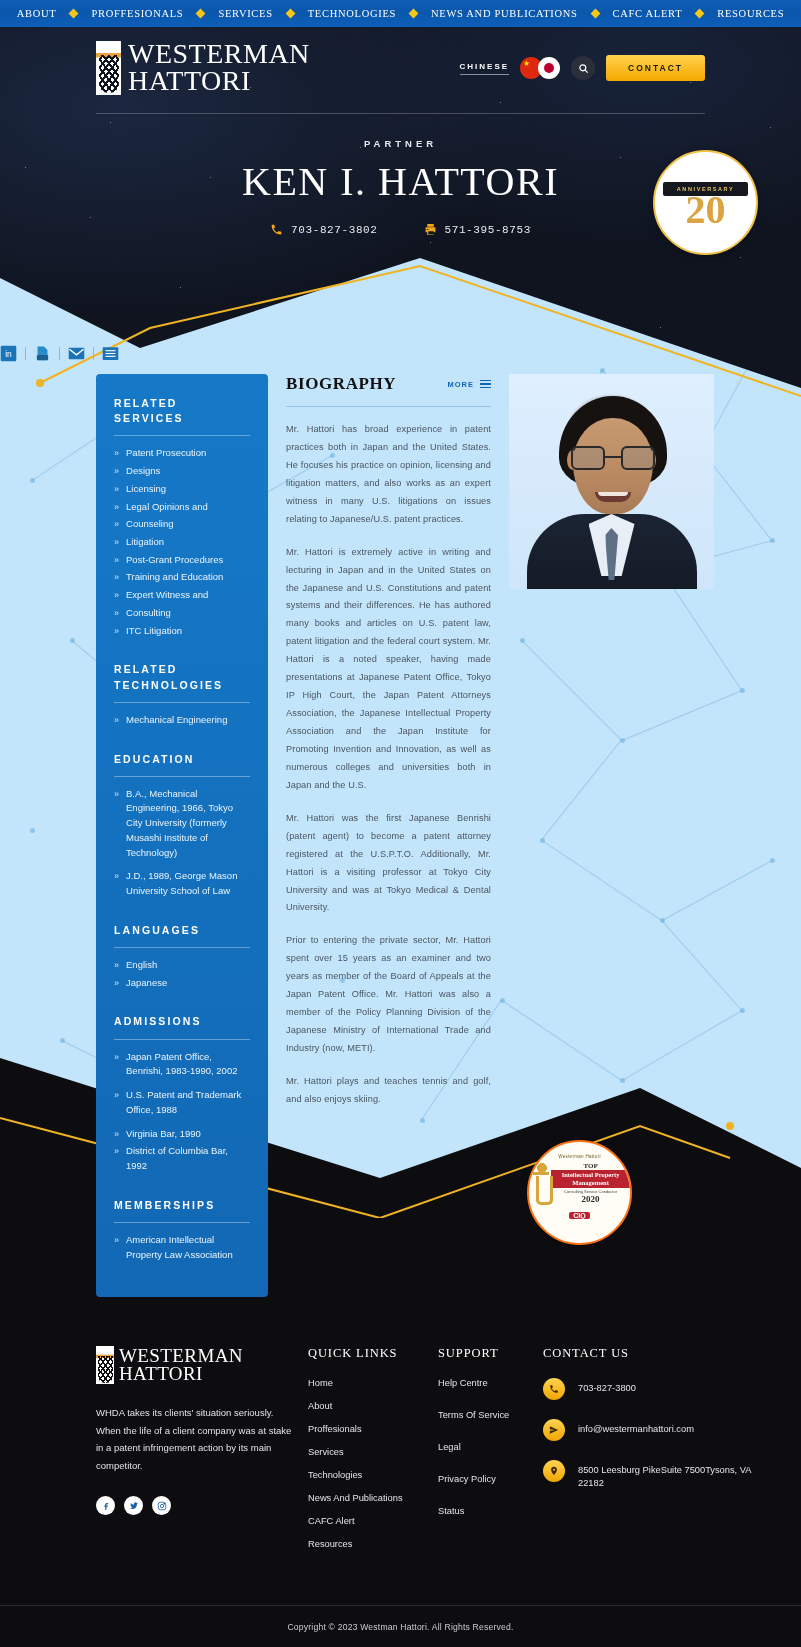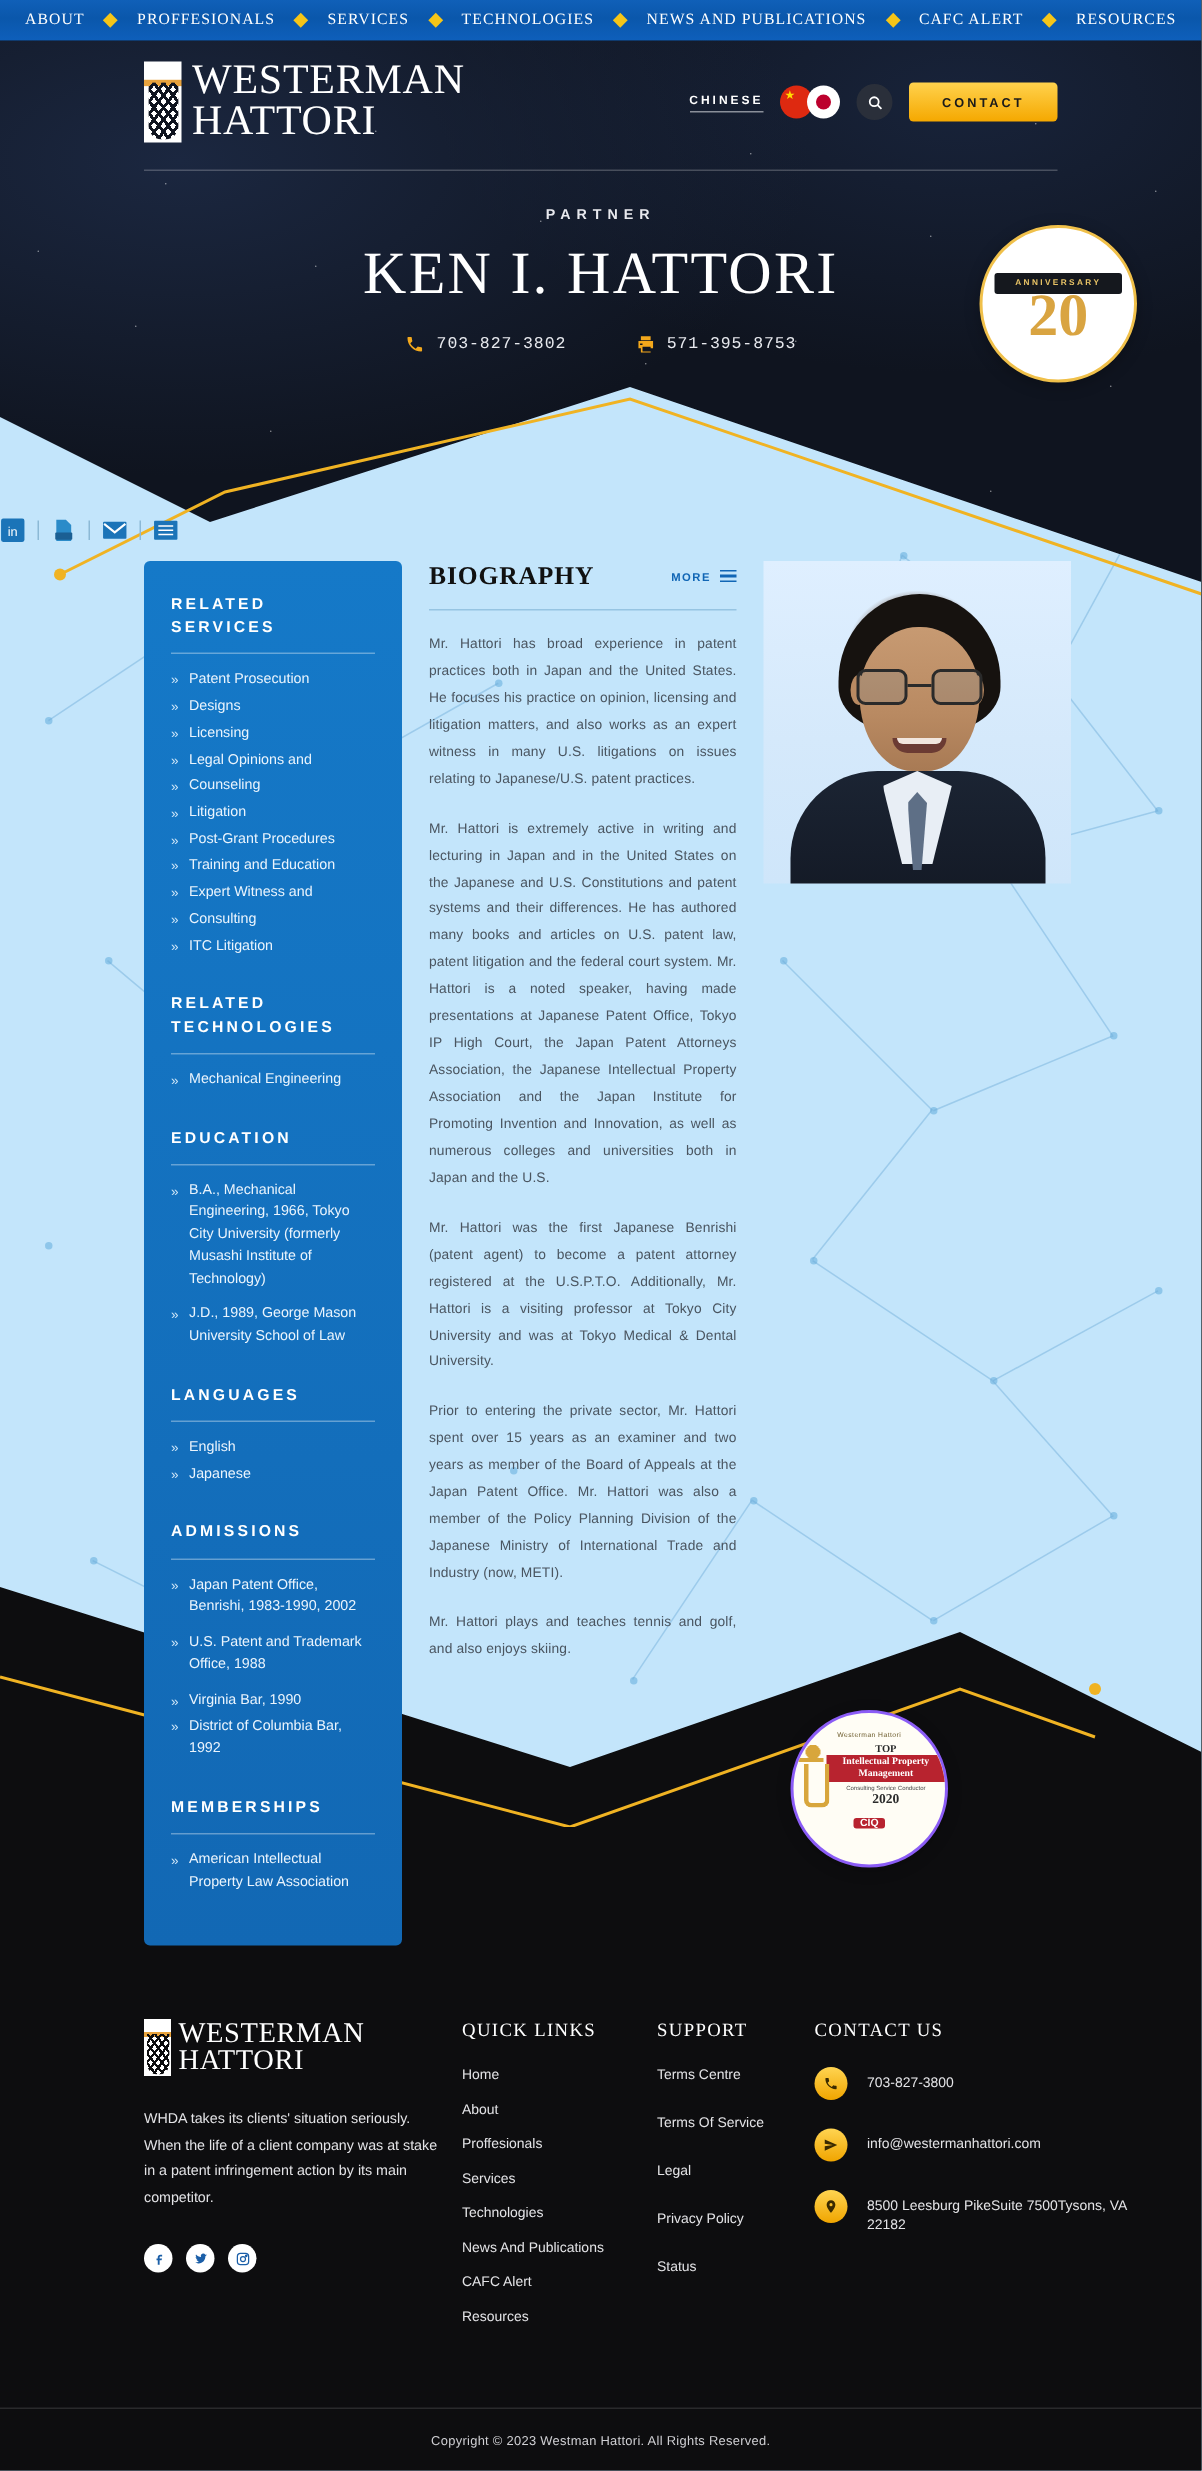--- a/index.html
+++ b/index.html
@@ -152,21 +152,21 @@
   }
   .anniv .num{
     font-family:"Liberation Serif", serif;
     font-size:40px; color:#d9a441; font-weight:bold; margin-top:14px;
   }
 
   
   .award{
     position:absolute; left:527px; top:1140px; z-index:30;
     width:105px;height:105px;border-radius:50%;
-    background:#fffdf5; border:2px solid #8b5cf6;
+    background:#fffdf5; border:2px solid #f97316;
     box-shadow:0 2px 10px rgba(0,0,0,.2);
     overflow:hidden;
   }
   .award .firm{ text-align:center; font-size:4.5px; color:#6b5a2a; margin-top:12px; letter-spacing:.3px;}
   .award .body{ display:flex; align-items:flex-start; justify-content:center; gap:2px; margin-top:3px;}
   .award .fig{
     width:26px;height:42px;
     background:
       radial-gradient(circle 5px at 13px 6px, #d8a63c 98%, transparent 100%),
       linear-gradient(180deg, transparent 0 24%, #d8a63c 24% 30%, transparent 30%);
@@ -744,21 +744,21 @@
             <div class="f-link">Technologies</div>
             <div class="f-link">News And Publications</div>
             <div class="f-link">CAFC Alert</div>
             <div class="f-link">Resources</div>
           </div>
       </div>
 
       <div class="f-col support">
         <div class="f-h">SUPPORT</div>
         <div id="f-support">
-            <div class="f-link sp">Terms Centre</div>
+            <div class="f-link sp">Help Centre</div>
             <div class="f-link sp">Terms Of Service</div>
             <div class="f-link sp">Legal</div>
             <div class="f-link sp">Privacy Policy</div>
             <div class="f-link sp">Status</div>
           </div>
       </div>
 
       <div class="f-col contact">
         <div class="f-h">CONTACT US</div>
 

